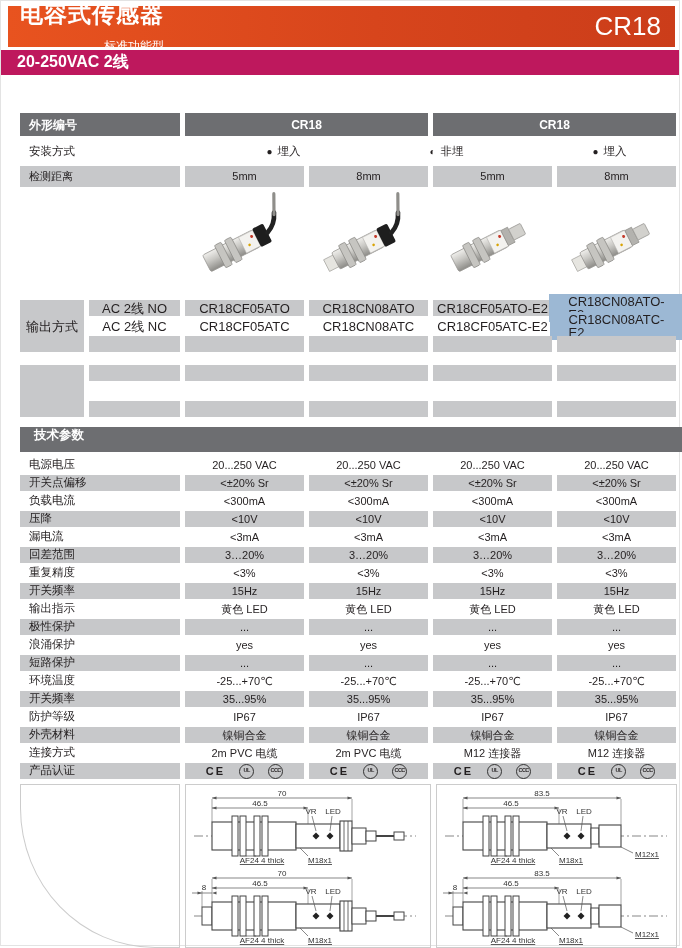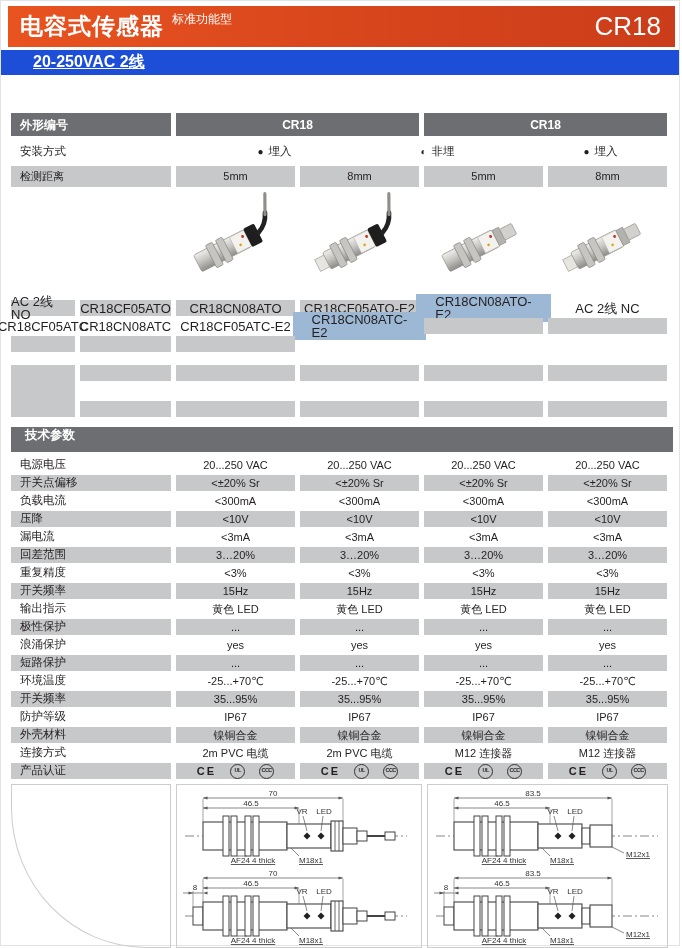--- a/index.html
+++ b/index.html
@@ -4,30 +4,30 @@
 <style>
   html,body{margin:0;padding:0;background:#fff;}
   body{width:682px;height:948px;position:relative;overflow:hidden;
        font-family:"Liberation Sans","DejaVu Sans",sans-serif;color:#231f20;}
   .page{width:680px;height:946px;border:1px solid #e3e3e3;box-sizing:border-box;position:relative;background:#fff;}
 
   
   .topbar{position:absolute;top:5px;left:7px;right:4px;height:41px;
           background:linear-gradient(90deg,#e8531f,#d7451c 55%,#cb3d1a);
           display:flex;align-items:center;justify-content:space-between;padding:0 14px 0 12px;box-sizing:border-box;}
-  .title-wrap{display:flex;align-items:flex-start;gap:8px;}
+  .title-wrap{display:flex;align-items:flex-end;gap:8px;flex-direction:column;}
   .main-title{color:#fff;font-size:23px;font-weight:bold;letter-spacing:1px;}
   .sub-title{color:#fff;font-size:12px;}
   .model{color:#fff;font-size:26px;}
 
   
-  .seriesbar{position:absolute;top:49px;left:0;right:0;height:25px;background:#1d4ed8;
-             color:#fff;font-size:16px;font-weight:bold;display:flex;align-items:center;padding-left:32px;text-decoration:underline;}
-
-  .content{position:absolute;top:110px;left:10px;width:662px;}
+  .seriesbar{position:absolute;top:49px;left:0;right:0;height:25px;background:#be185d;
+             color:#fff;font-size:16px;font-weight:bold;display:flex;align-items:center;padding-left:16px;}
+
+  .content{position:absolute;top:110px;left:19px;width:662px;}
 
   .grid{display:grid;grid-template-columns:160px repeat(4,119px);column-gap:5px;}
   .ogrid{display:grid;grid-template-columns:64px 91px repeat(4,119px);column-gap:5px;row-gap:2px;}
   .cell{display:flex;align-items:center;justify-content:center;font-size:11px;line-height:1;}
   .lbl{justify-content:flex-start;padding-left:9px;box-sizing:border-box;}
   .dark{background:#6d6e71;color:#fff;font-weight:bold;font-size:12px;}
   .gray{background:#c7c8ca;}
   .span2{grid-column:span 2;}
   .hl{background:#9cb8d4;padding:1px 19px;}
 
@@ -199,20 +199,21 @@
               <rect x="57" y="42.5" width="17" height="19" fill="#f3f2ef" stroke="#b5b4b0" stroke-width="0.6"></rect>
               <circle cx="70" cy="48" r="1.6" fill="#c43a2a"></circle>
               <circle cx="64" cy="55" r="1.4" fill="#d9a404"></circle>
               <rect x="74" y="43" width="8" height="18" fill="#b3b2ae" stroke="#8e8d89" stroke-width="0.7"></rect>
               <rect x="82" y="45.5" width="14" height="13" rx="1" fill="#d2d1cd" stroke="#9a9995" stroke-width="0.8"></rect>
             </g>
           </svg>
         </div>
       </div>
     <div class="ogrid outblock" id="out-block1">
+        <div class="cell gray bigcell">输出方式</div>
         <div class="cell gray">AC 2线  NO</div>
         <div class="cell gray">
           <span>CR18CF05ATO</span>
         </div>
         <div class="cell gray">
           <span>CR18CN08ATO</span>
         </div>
         <div class="cell gray">
           <span>CR18CF05ATO-E2</span>
         </div>

